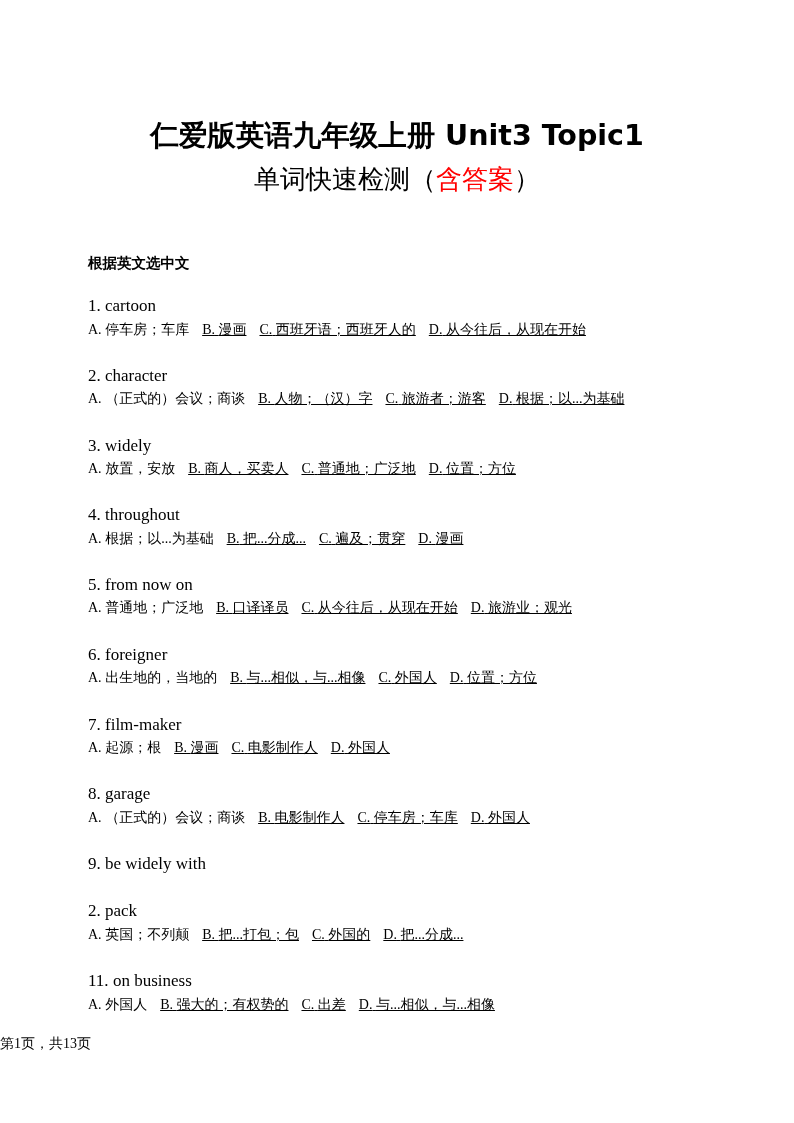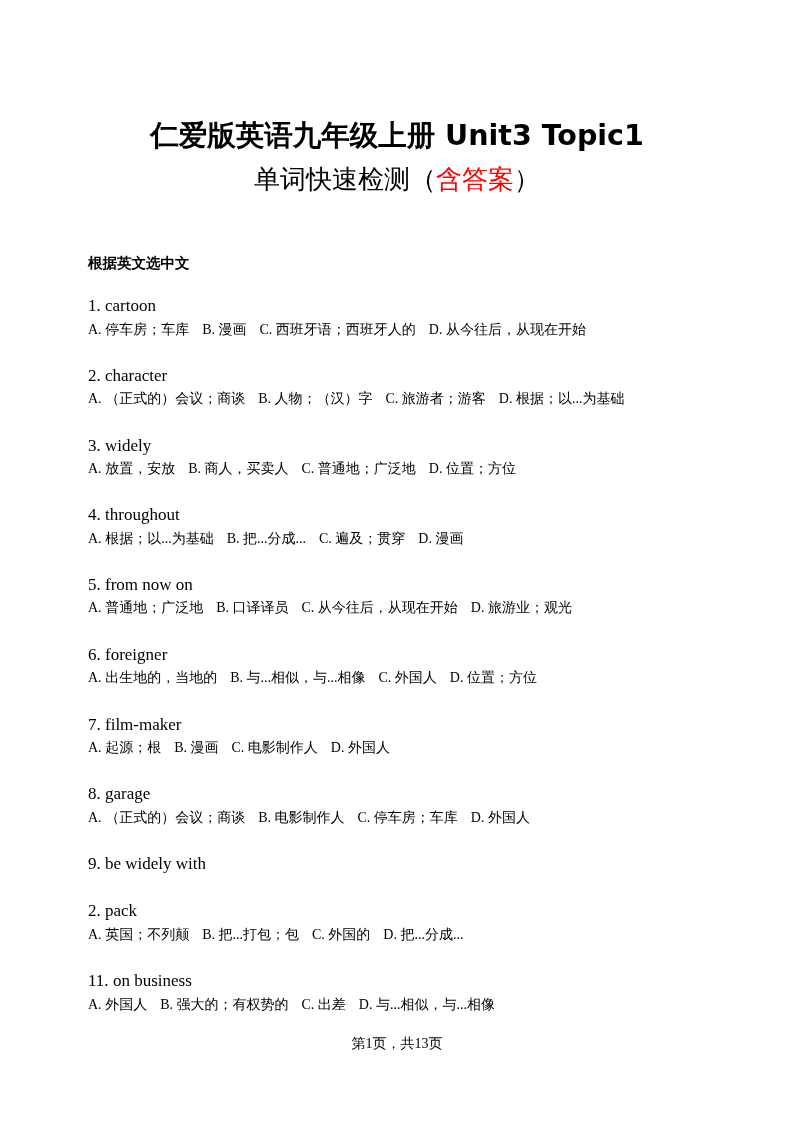--- a/index.html
+++ b/index.html
@@ -87,32 +87,32 @@
     font-size: 14px;
     line-height: 1.45;
     margin: 2px 0 0 0;
     white-space: nowrap;
   }
   .opt {
     display: inline-block;
   }
   .opt + .opt {
     margin-left: 13px;
+    text-decoration: underline;
   }
   .opt-letter {
     font-family: "Liberation Serif", "DejaVu Serif", serif;
   }
 
   
   .page-footer {
     position: absolute;
     left: 0;
     right: 0;
     top: 1036px;
-    text-align: center;
     font-family: "Liberation Serif", "DejaVu Serif", serif;
     font-size: 14px;
     line-height: 1.2;
   }
 </style>
 </head>
 <body>
 
 <div class="page">
 

